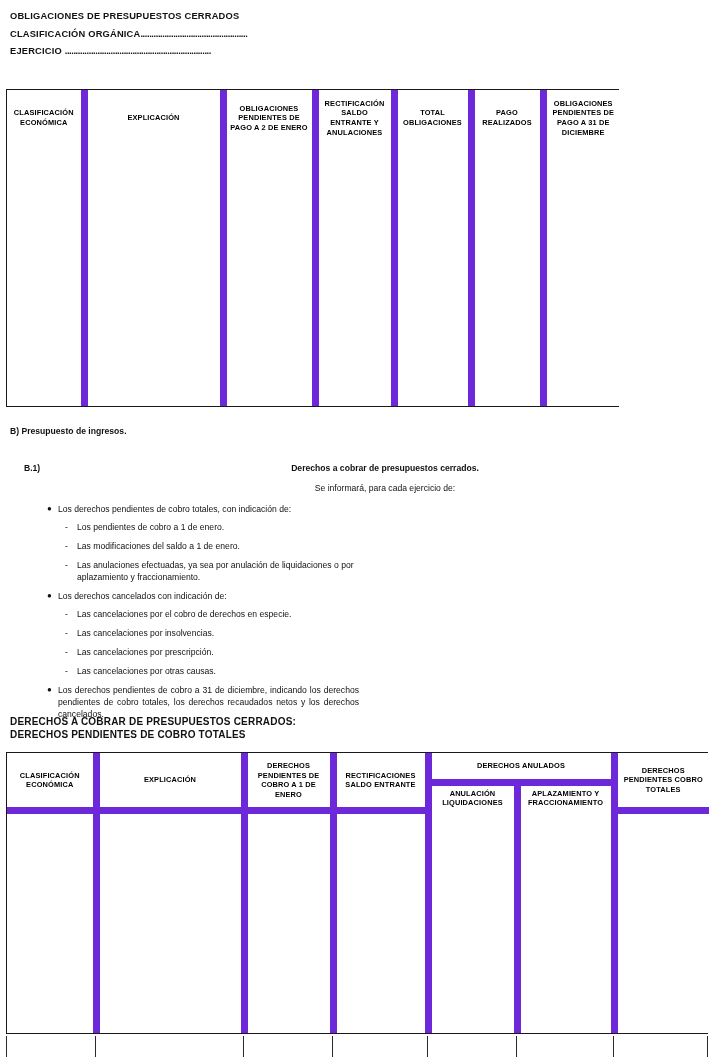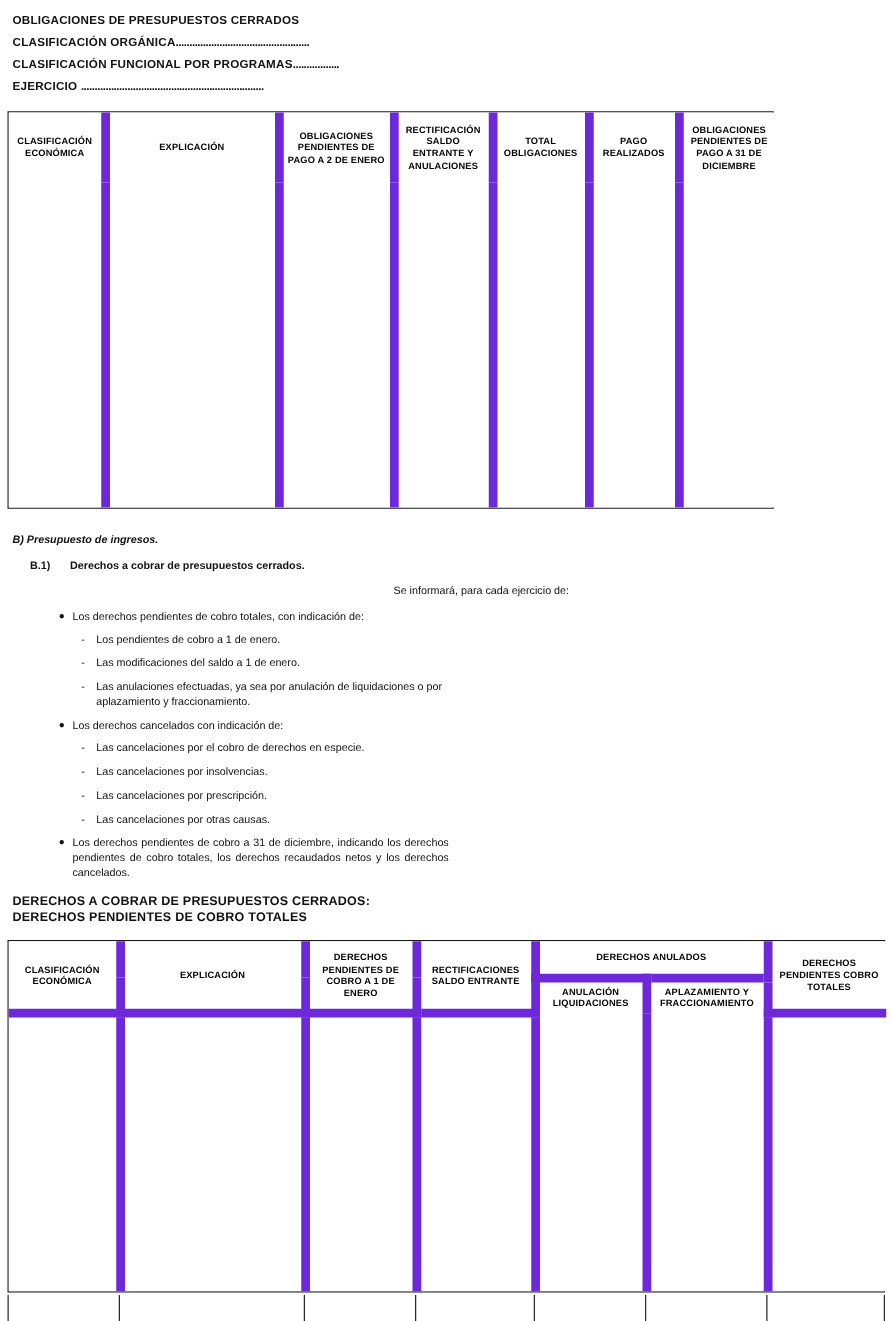--- a/index.html
+++ b/index.html
@@ -100,29 +100,29 @@
     left: 0;
     top: 425px;
     width: 714px;
     font-size: 8.6px;
     line-height: 12px;
     color: #111;
   }
   .lvl-a {
     font-weight: bold;
     font-size: 8.6px;
-    margin: 0 0 9px 10px;
-    font-style: italic;
+    margin: 0 0 25px 10px;
   }
   .lvl-b {
     font-weight: bold;
     font-size: 8.6px;
     margin: 0 0 8px 0;
     padding-left: 24px;
     position: relative;
+    text-align: center;
   }
   .lvl-b .b-num {
     position: absolute;
     left: 24px;
     top: 0;
   }
   .lvl-b .b-txt {
     display: inline-block;
     margin-left: 32px;
   }
@@ -207,23 +207,20 @@
 <body>
 
 <div class="page">
 
   <div class="doc-head">
     <div class="doc-head-line">
       <span>OBLIGACIONES DE PRESUPUESTOS CERRADOS</span><span class="dots"></span>
     </div>
     <div class="doc-head-line">
       <span>CLASIFICACIÓN ORGÁNICA</span><span class="dots">.................................................</span>
-    </div>
-    <div class="doc-head-line">
-      <span>CLASIFICACIÓN FUNCIONAL POR PROGRAMAS</span><span class="dots">.................</span>
     </div>
     <div class="doc-head-line">
       <span>EJERCICIO </span><span class="dots">...................................................................</span>
     </div>
   </div>
 
   <div class="tbl-wrap" id="table-obligaciones">
     <table class="grid">
       <colgroup>
         <col style="width:77px">

